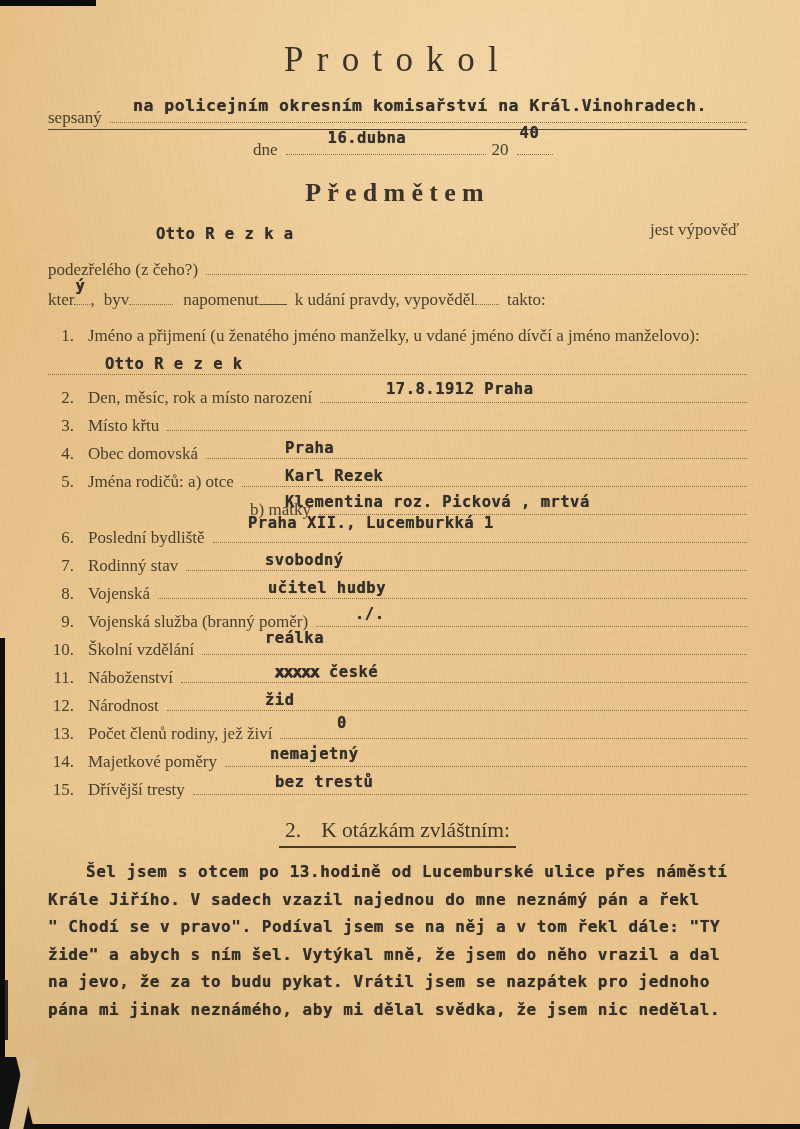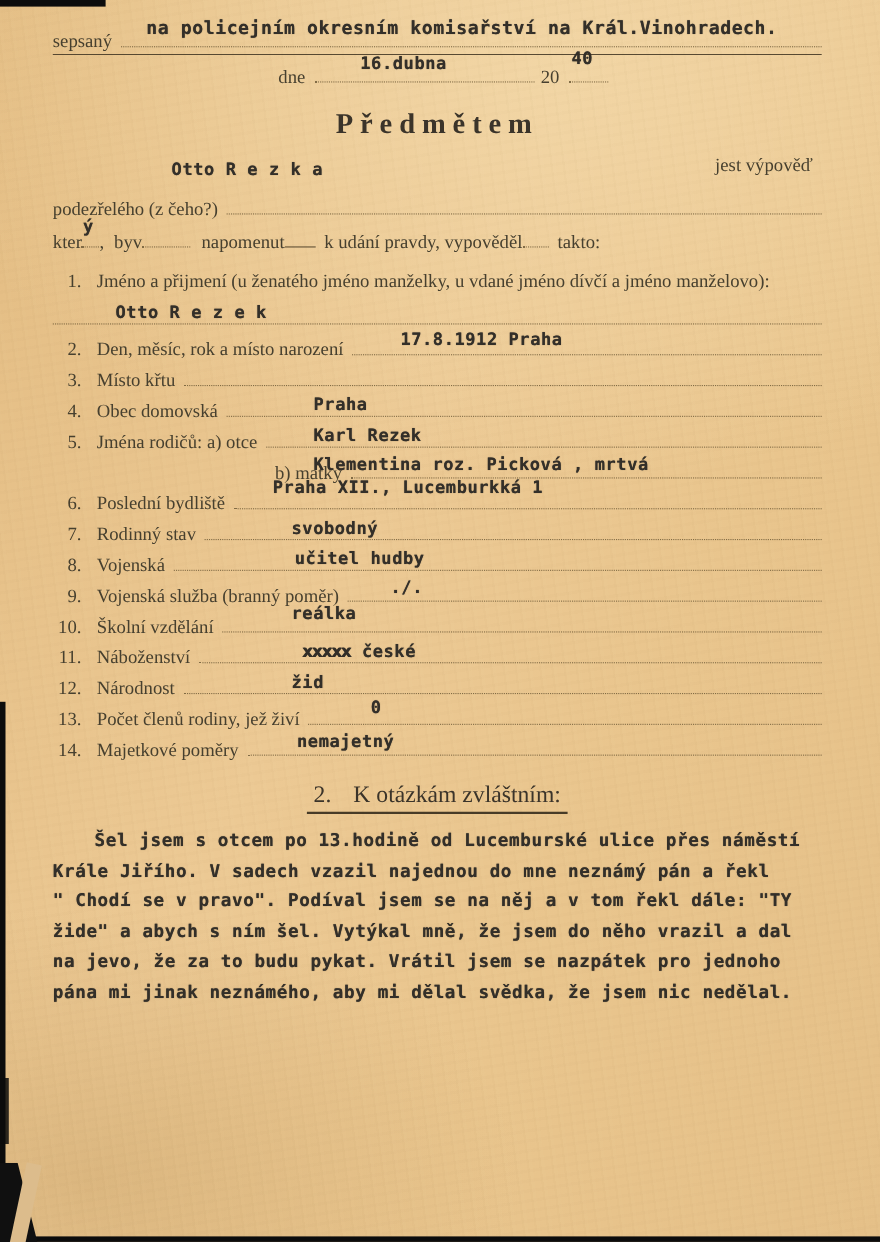--- a/index.html
+++ b/index.html
@@ -56,20 +56,21 @@
   .art-corner .dark{position:absolute;inset:0;background:#101010;clip-path:polygon(0 0,16px 0,34px 100%,0 100%);}
   .art-corner .sliver{position:absolute;left:9px;bottom:0;width:14px;height:74px;background:#dcbc8c;transform:rotate(12deg);transform-origin:bottom left;}
 </style>
 </head>
 <body>
 
 <div class="page">
 
   <div class="content">
 
+    <div class="title">Protokol</div>
 
     <div class="row" style="margin-top:18px;">
       <span class="lbl pr">sepsaný</span>
       <span class="leader"></span>
       <span class="tv tw" style="left:85px;bottom:13px;font-size:16.5px;">na policejním okresním komisařství na Král.Vinohradech.</span>
     </div>
     <div class="full-line"></div>
 
     <div class="row" style="height:30px;">
       <span class="lbl pr" style="margin-left:205px;">dne</span>
@@ -121,21 +122,21 @@
       <span class="leader"></span>
       <span class="tv tw" style="left:57px;">Otto  R e z e k</span>
     </div>
 
     <div class="item-rows">
 
       <div class="row">
         <span class="num pr">2.</span>
         <span class="lbl pr">Den, měsíc, rok a místo narození</span>
         <span class="leader"></span>
-        <span class="tv tw" style="left:316px;bottom:10px;">17.8.1912  Praha</span>
+        <span class="tv tw" style="left:338px;bottom:10px;">17.8.1912  Praha</span>
       </div>
 
       <div class="row">
         <span class="num pr">3.</span>
         <span class="lbl pr">Místo křtu</span>
         <span class="leader"></span>
       </div>
 
       <div class="row">
         <span class="num pr">4.</span>
@@ -213,20 +214,26 @@
         <span class="tv tw" style="left:289px;bottom:12px;">0</span>
       </div>
 
       <div class="row">
         <span class="num pr">14.</span>
         <span class="lbl pr">Majetkové poměry</span>
         <span class="leader"></span>
         <span class="tv tw" style="left:222px;bottom:9px;">nemajetný</span>
       </div>
 
+      <div class="row">
+        <span class="num pr">15.</span>
+        <span class="lbl pr">Dřívější tresty</span>
+        <span class="leader"></span>
+        <span class="tv tw" style="left:227px;bottom:9px;">bez trestů</span>
+      </div>
 
     </div>
 
     <div class="sec-h" style="margin-top:18px;">
       <span class="inner">
         <span class="n">2.</span><span>K otázkám zvláštním:</span>
       </span>
     </div>
 
     <div class="statement">Šel jsem s otcem po 13.hodině od Lucemburské ulice přes náměstí

